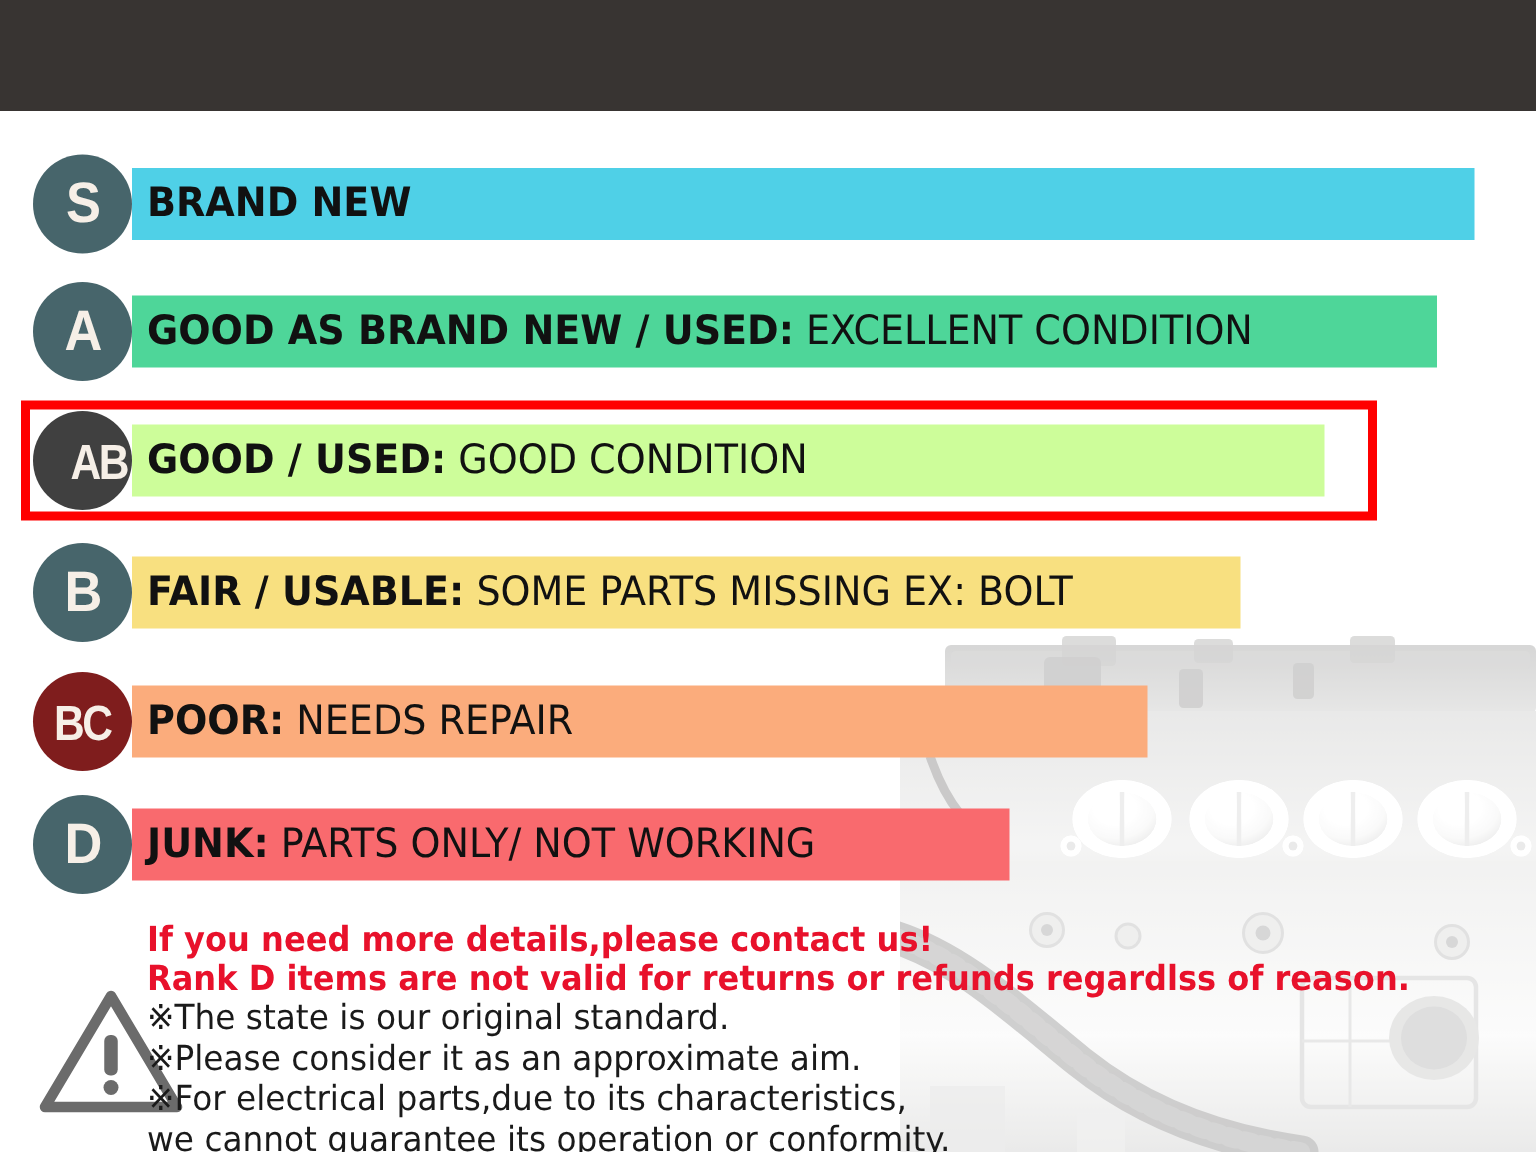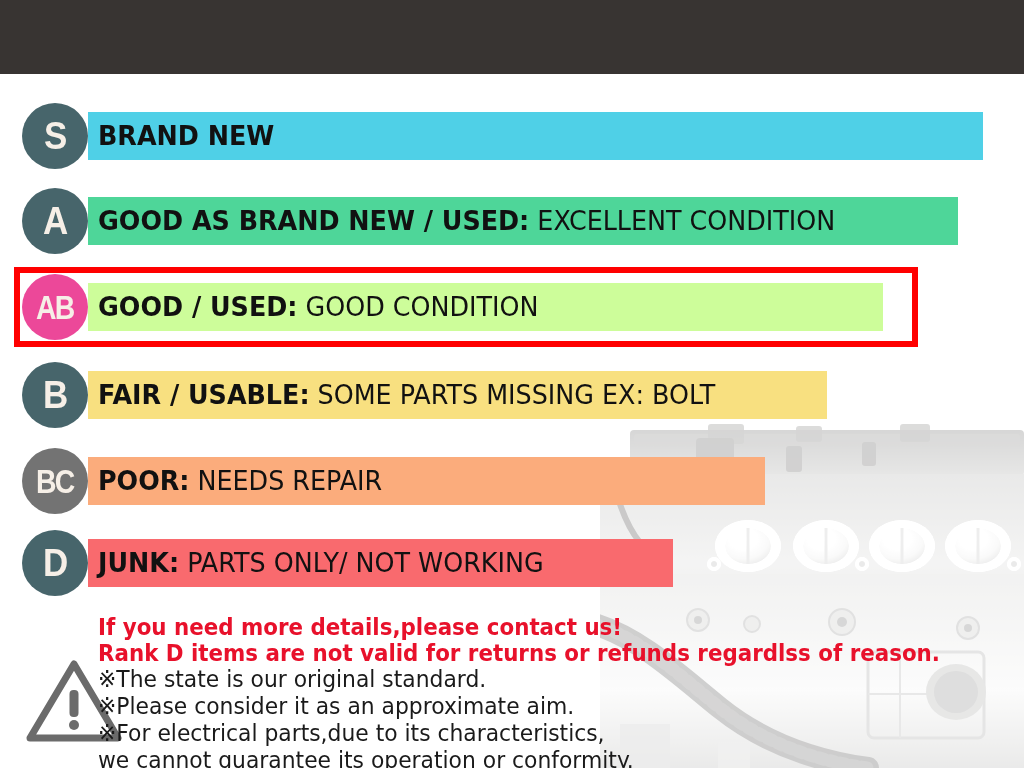--- a/index.html
+++ b/index.html
@@ -286,41 +286,41 @@
     <div class="rank-badge" style="background: rgb(71, 101, 107);">
       <span class="rank-badge-label" style="color: rgb(246, 239, 231);">A</span>
     </div>
     <div class="rank-text">
       <span class="strong">GOOD AS BRAND NEW / USED:</span><span class="light"> EXCELLENT CONDITION</span>
     </div>
   </div>
 
   <div class="rank-row" id="row-2" style="top: 283px; height: 48px;">
     <div class="rank-bar" style="background: rgb(205, 253, 154); width: 795px;"></div>
-    <div class="rank-badge two-char" style="background: #ec4899;">
+    <div class="rank-badge two-char" style="background: #404040; justify-content: flex-end;">
       <span class="rank-badge-label" style="color: rgb(246, 239, 231);">AB</span>
     </div>
     <div class="rank-text">
       <span class="strong">GOOD / USED:</span><span class="light"> GOOD CONDITION</span>
     </div>
   </div>
 
   <div class="rank-row" id="row-3" style="top: 371px; height: 48px;">
     <div class="rank-bar" style="background: rgb(248, 224, 128); width: 739px;"></div>
     <div class="rank-badge" style="background: rgb(71, 101, 107);">
       <span class="rank-badge-label" style="color: rgb(246, 239, 231);">B</span>
     </div>
     <div class="rank-text">
       <span class="strong">FAIR / USABLE:</span><span class="light"> SOME PARTS MISSING EX: BOLT</span>
     </div>
   </div>
 
   <div class="rank-row" id="row-4" style="top: 457px; height: 48px;">
     <div class="rank-bar" style="background: rgb(251, 172, 124); width: 677px;"></div>
-    <div class="rank-badge two-char" style="background: #737373;">
+    <div class="rank-badge two-char" style="background: #7f1d1d;">
       <span class="rank-badge-label" style="color: rgb(246, 239, 231);">BC</span>
     </div>
     <div class="rank-text">
       <span class="strong">POOR:</span><span class="light"> NEEDS REPAIR</span>
     </div>
   </div>
 
   <div class="rank-row" id="row-5" style="top: 539px; height: 48px;">
     <div class="rank-bar" style="background: rgb(249, 106, 110); width: 585px;"></div>
     <div class="rank-badge" style="background: rgb(71, 101, 107);">

